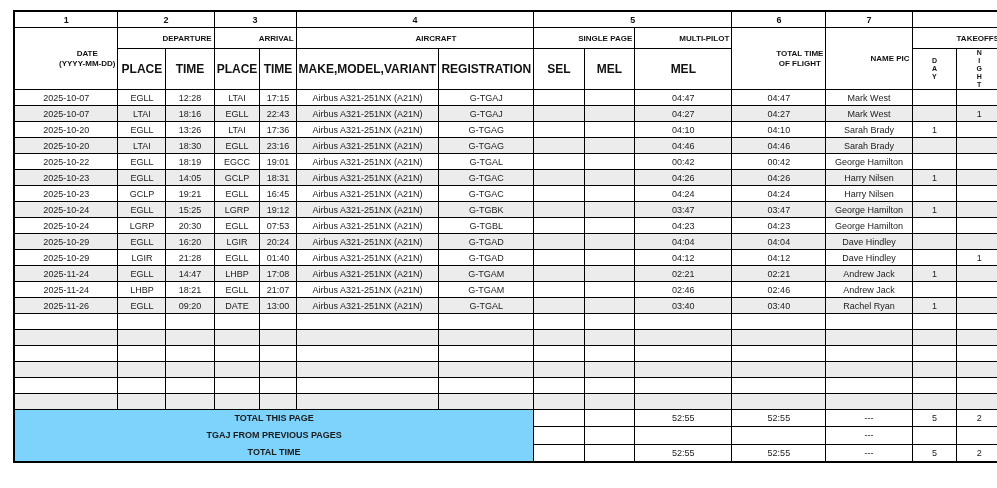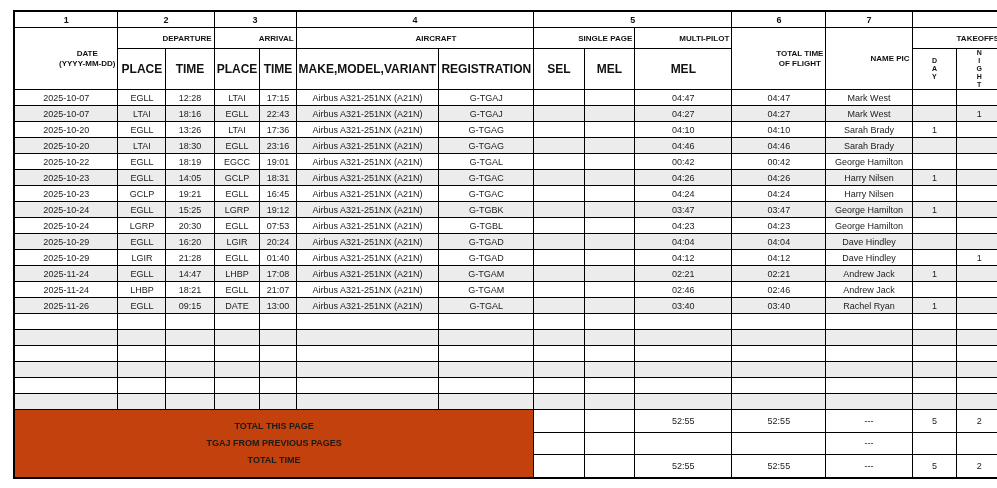--- a/index.html
+++ b/index.html
@@ -25,21 +25,21 @@
   .row-dn th    { height:33px; }
   .row-sub th   { height:19px; font-size:12px; }
   .hdr-2line { line-height:10px; }
   .vtext { font-size:7px; line-height:8px; font-weight:bold; letter-spacing:0; }
   
   .d-row td   { height:15px; font-size:9px; color:#1b1b1b; }
   .alt td     { background:#ececec; }
   
   .t-row td { height:16px; font-size:9px; }
   .t-row td.t-num { font-weight:normal; }
-  td.total-label-cell { background:#c2410c; padding:8px; vertical-align:middle; }
+  td.total-label-cell { background:#7dd3fc; padding:0; vertical-align:middle; }
   .total-label { height:17px; line-height:17px; font-weight:bold; font-size:9px; text-align:center; }
 </style>
 <style>.alt td{background:#ececec;} .d-row td{color:#1b1b1b;}</style></head>
 <body>
 
 <div class="sheet">
   <table class="logbook">
     <colgroup>
       <col style="width:82px">
         <col style="width:44px">
@@ -368,21 +368,21 @@
           <td>02:46</td>
           <td>Andrew Jack</td>
           <td></td>
           <td></td>
           <td></td>
           <td></td>
         </tr>
         <tr class="d-row alt">
           <td>2025-11-26</td>
           <td>EGLL</td>
-          <td>09:15</td>
+          <td>09:20</td>
           <td>DATE</td>
           <td>13:00</td>
           <td>Airbus A321-251NX (A21N)</td>
           <td>G-TGAL</td>
           <td></td>
           <td></td>
           <td>03:40</td>
           <td>03:40</td>
           <td>Rachel Ryan</td>
           <td>1</td>

